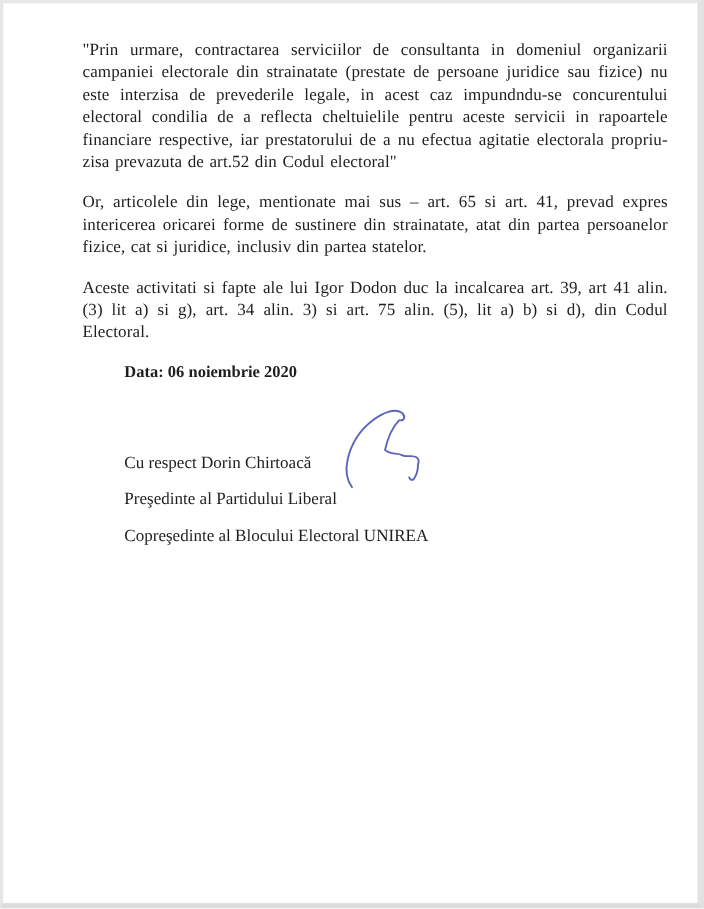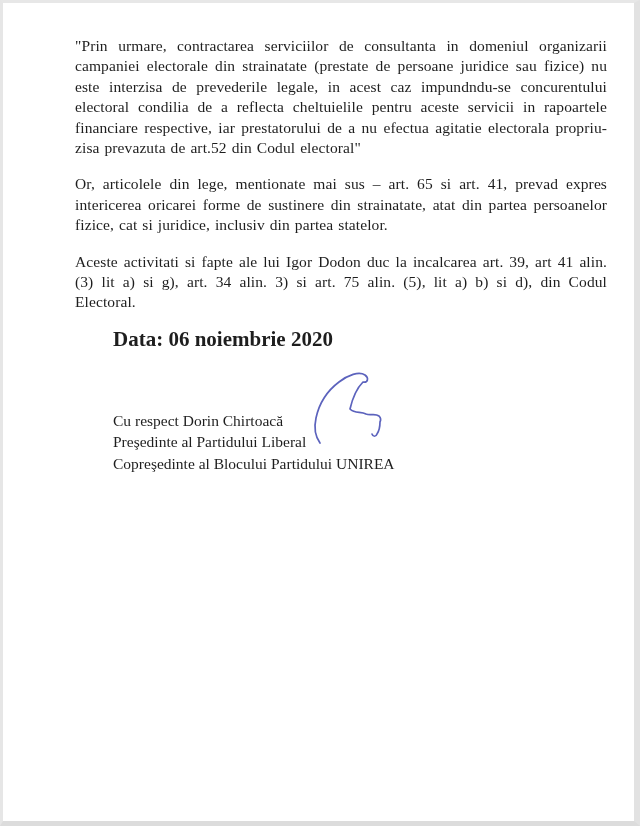--- a/index.html
+++ b/index.html
@@ -34,31 +34,32 @@
     line-height: 20.4px;
     letter-spacing: 0.1px;
     word-spacing: 1px;
   }
   .justify {
     text-align: justify;
     text-justify: inter-word;
   }
   .date-line {
     margin: 0 0 0 38px;
-    font-size: 21px;
+    font-size: 15px;
     line-height: 20.4px;
     font-weight: bold;
   }
   .signoff {
     margin: 61px 0 0 38px;
     font-size: 15.5px;
     line-height: 21.2px;
   }
   .signoff div {
     white-space: nowrap;
+    margin-top: 12px;
   }
   .signature-svg {
     position: absolute;
     left: 300px;
     top: 362px;
     width: 100px;
     height: 95px;
     pointer-events: none;
   }
 </style>
@@ -73,21 +74,21 @@
     <p class="para justify">Or, articolele din lege, mentionate mai sus – art. 65 si art. 41, prevad expres intericerea oricarei forme de sustinere din strainatate, atat din partea persoanelor fizice, cat si juridice, inclusiv din partea statelor.</p>
 
     <p class="para justify">Aceste activitati si fapte ale lui Igor Dodon duc la incalcarea art. 39, art 41 alin. (3) lit a) si g), art. 34 alin. 3) si art. 75 alin.  (5), lit a) b) si d), din Codul Electoral.</p>
 
 
     <p class="date-line">Data: 06 noiembrie 2020</p>
 
     <div class="signoff">
       <div>Cu respect Dorin Chirtoacă</div>
       <div>Preşedinte al Partidului Liberal</div>
-      <div>Copreşedinte al Blocului Partidului UNIREA</div>
+      <div>Copreşedinte al Blocului Electoral UNIREA</div>
     </div>
 
     <svg class="signature-svg" viewBox="0 0 100 95" fill="none" xmlns="http://www.w3.org/2000/svg">
       <path d="M17 78 C12 71 11 62 13 53 C16 39 24 26 36 17 C45 10 56 6 62 10 C66 13 65 18 60 17 C55 22 50 31 47 44 C52 49 58 46 63 49 C67 51 72 48 76 51 C78 53 78 55 77 57 C77 62 76 66 74 69 C73 72 70 72 69 69" stroke="#5c63bd" stroke-width="1.7" stroke-linecap="round" stroke-linejoin="round"></path>
     </svg>
 
   </div>
 </div>
 
 </body></html>

